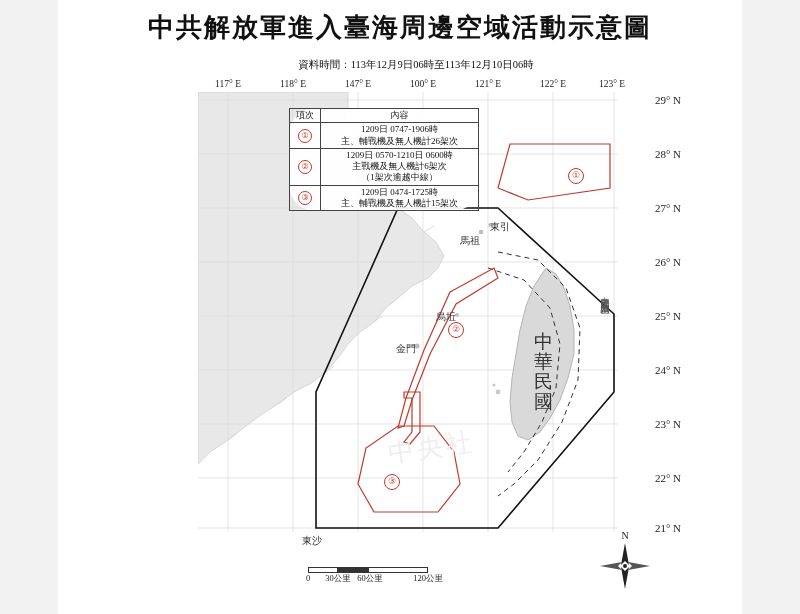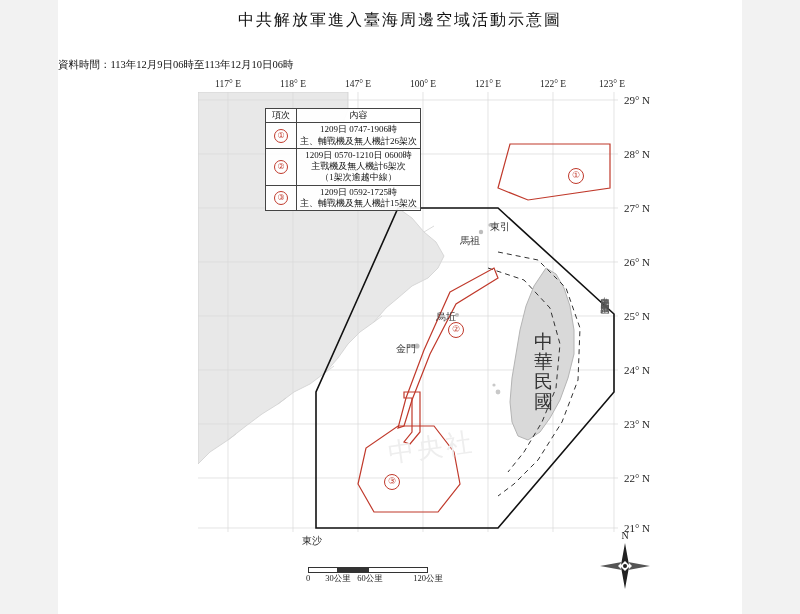--- a/index.html
+++ b/index.html
@@ -15,54 +15,54 @@
   }
   .side-band.left{left:0;}
   .side-band.right{right:0;}
   .sheet{
     position:absolute;left:58px;top:0;width:684px;height:614px;background:#fff;
   }
 
   
   .title-cn{
     position:absolute;top:10px;left:0;width:684px;text-align:center;
-    font-size:16px;letter-spacing:2px;color:#111;font-weight:normal;
+    font-size:26px;letter-spacing:2px;color:#111;font-weight:bold;
   }
   .title-en{
     position:absolute;top:38px;left:0;width:684px;text-align:center;
     font-size:13px;color:#111;font-weight:bold;font-family:"Liberation Serif",serif;
   }
   .subtitle{
-    position:absolute;top:58px;left:0;width:684px;
+    position:absolute;top:58px;left:16px;width:684px;text-align:center;
     font-size:10.5px;color:#111;
   }
 
   
   .map-wrap{
-    position:absolute;left:140px;top:92px;width:420px;height:450px;
+    position:absolute;left:140px;top:92px;width:420px;height:450px;padding-left:31px;
   }
   .map-frame{
     position:absolute;left:0;top:0;width:420px;height:440px;
   }
 
   
   .lon-label{
     position:absolute;top:-13px;font-size:9.5px;color:#222;transform:translateX(-50%);
     white-space:nowrap;
   }
   .lat-label{
     position:absolute;right:-32px;font-size:11px;color:#222;transform:translateY(-50%);
     white-space:nowrap;
   }
 
   
   .info-table{
-    position:absolute;left:67px;top:16px;width:156px;
+    position:absolute;left:91px;top:16px;width:190px;
     border-collapse:collapse;background:rgba(255,255,255,0.93);
-    font-size:9px;color:#111;
+    font-size:9px;color:#111;border-radius:26px;
   }
   .info-table td{
     border:1px solid #444;padding:1px 2px;text-align:center;vertical-align:middle;
     line-height:1.25;
   }
   .info-table td.idx{width:26px;}
   .circ{
     display:inline-block;width:12px;height:12px;line-height:11px;border:1px solid #c0392b;
     border-radius:50%;color:#c0392b;font-size:8px;text-align:center;
   }
@@ -219,21 +219,21 @@
         <td class="idx"><span class="circ">②</span></td>
         <td>
           <div>1209日 0570-1210日 0600時</div>
           <div>主戰機及無人機計6架次</div>
           <div>（1架次逾越中線）</div>
         </td>
       </tr>
       <tr>
         <td class="idx"><span class="circ">③</span></td>
         <td>
-          <div>1209日 0592-1725時</div>
+          <div>1209日 0474-1725時</div>
           <div>主、輔戰機及無人機計15架次</div>
         </td>
       </tr>
     </tbody>
       </table>
 
     <div class="place" style="left:262px;top:142px">馬祖</div>
     <div class="place" style="left:292px;top:128px">東引</div>
     <div class="place" style="left:238px;top:218px">烏坵</div>
     <div class="place" style="left:198px;top:250px">金門</div>

